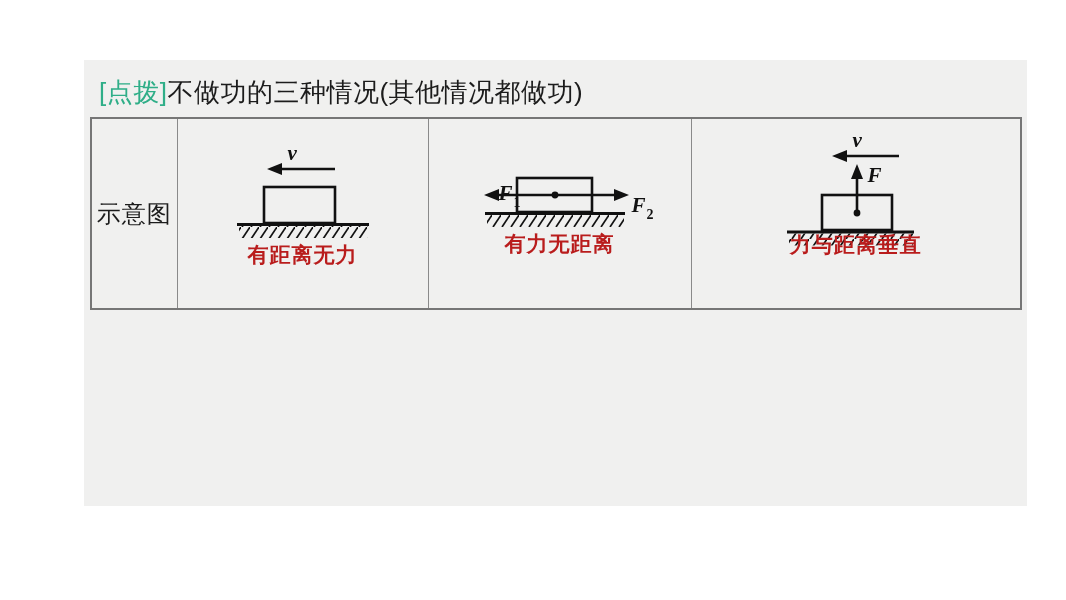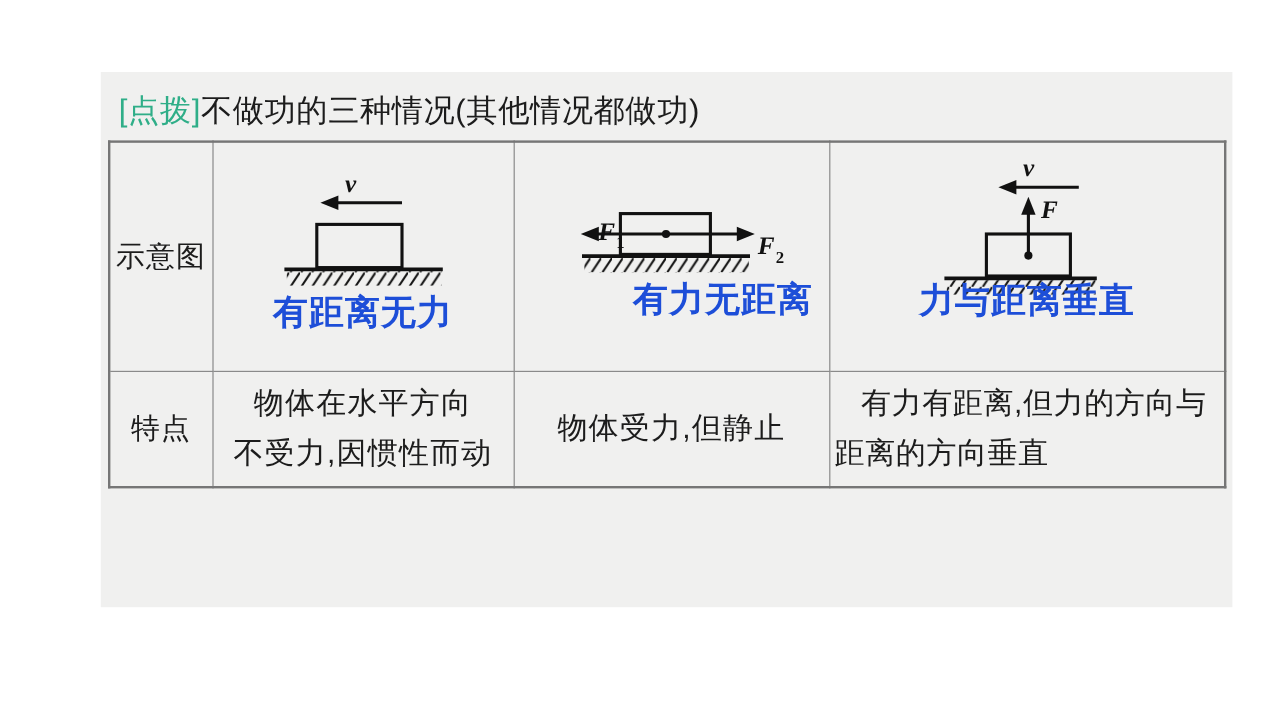--- a/index.html
+++ b/index.html
@@ -41,21 +41,21 @@
     font-size:25px; letter-spacing:0.5px; text-align:left;
     line-height:42px; vertical-align:middle; padding:0 4px;
   }
   .line { white-space:nowrap; }
   .indent { text-indent:22px; }
   .diag { position:relative; width:100%; height:189px; }
   .diag svg { position:absolute; left:0; top:0; }
   .caption {
     position:absolute; left:0; width:100%; text-align:center;
     font-family:Liberation Mono, monospace; font-weight:bold;
-    font-size:29px; letter-spacing:1px; color:#1d4ed8;
+    font-size:21px; letter-spacing:1px; color:#b91c1c;
   }
   .phys-label {
     position:absolute;
     font-family:"Liberation Serif", serif;
     font-style:italic; font-weight:bold;
     font-size:21px; color:#111; line-height:1;
   }
   .phys-label sub {
     font-size:14px; font-style:normal; line-height:0;
     position:relative; top:2px; left:1px;
@@ -112,21 +112,21 @@
             <rect x="88" y="59" width="75" height="34" fill="none" stroke="#111" stroke-width="2.6"></rect>
             <line x1="67" y1="76" x2="188" y2="76" stroke="#111" stroke-width="2.6"></line>
             <polygon points="55,76 70,70 70,82" fill="#111"></polygon>
             <polygon points="200,76 185,70 185,82" fill="#111"></polygon>
             <circle cx="126" cy="76" r="3.4" fill="#111"></circle>
             <line x1="56" y1="94.5" x2="196" y2="94.5" stroke="#111" stroke-width="3.2"></line>
             <rect x="58" y="96" width="137" height="12" fill="url(#hatch2)"></rect>
           </svg>
           <span class="phys-label" style="left:26px; top:64px;margin-left:44px;"><span>F</span><sub>1</sub></span>
           <span class="phys-label" style="left:203px; top:76px;"><span>F</span><sub>2</sub></span>
-          <div class="caption" style="top:111px;padding-left:43px;">有力无距离</div>
+          <div class="caption" style="top:111px;">有力无距离</div>
         </div>
       </td>
 
       <td>
         <div class="diag">
           <svg width="328" height="189" viewBox="0 0 328 189">
             <defs>
               <pattern id="hatch3" width="9" height="12" patternUnits="userSpaceOnUse">
                 <line x1="9" y1="0" x2="1" y2="12" stroke="#111" stroke-width="1.7"></line>
               </pattern>
@@ -140,30 +140,16 @@
             <line x1="95" y1="113" x2="222" y2="113" stroke="#111" stroke-width="3.2"></line>
             <rect x="97" y="114.5" width="124" height="12" fill="url(#hatch3)"></rect>
           </svg>
           <span class="phys-label" style="left:161px; top:11px;">v</span>
           <span class="phys-label" style="left:176px; top:46px;">F</span>
           <div class="caption" style="top:112px;">力与距离垂直</div>
         </div>
       </td>
     </tr>
 
-    <tr class="r-feature">
-      <th class="rowhead">特点</th>
-      <td class="cell-center">
-        <div class="line">物体在水平方向</div>
-        <div class="line">不受力,因惯性而动</div>
-      </td>
-      <td class="cell-center">
-        <div class="line">物体受力,但静止</div>
-      </td>
-      <td class="cell-left">
-        <div class="line indent">有力有距离,但力的方向与</div>
-        <div class="line">距离的方向垂直</div>
-      </td>
-    </tr>
 
   </tbody>
     </table>
 </div>
 
 </body></html>

